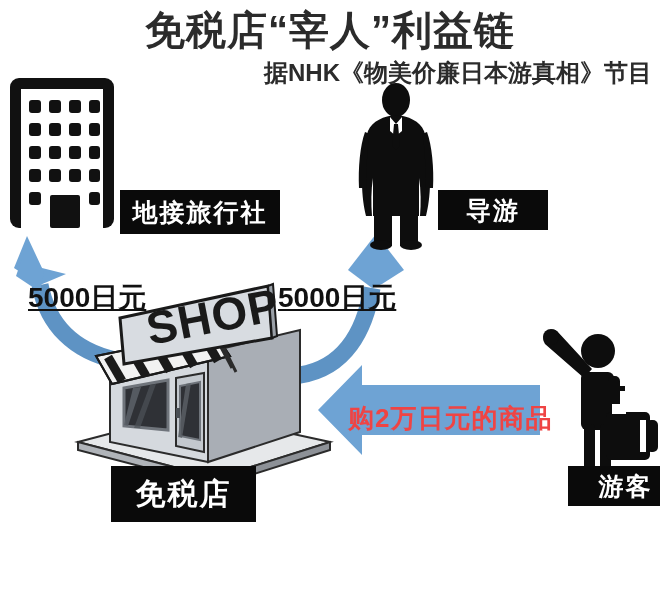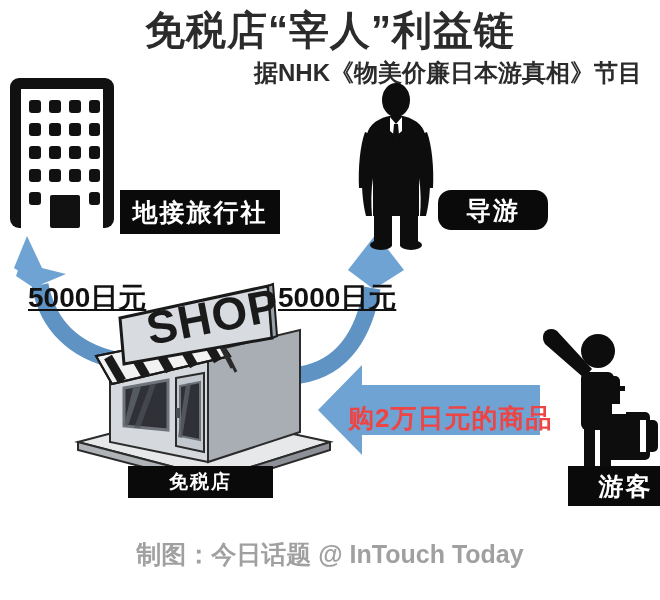--- a/index.html
+++ b/index.html
@@ -25,21 +25,21 @@
     text-align: center;
     font-size: 40px;
     font-weight: bold;
     color: #2b2b2b;
     letter-spacing: 1px;
     line-height: 52px;
     white-space: nowrap;
   }
   .subtitle {
     position: absolute;
-    right: 18px; top: 58px;
+    right: 8px; top: 58px;
     font-size: 24px;
     font-weight: bold;
     color: #2b2b2b;
     line-height: 30px;
     white-space: nowrap;
     text-align: center;
   }
 
   
   .chip {
@@ -47,22 +47,22 @@
     background: #0a0a0a;
     color: #ffffff;
     font-weight: bold;
     display: flex;
     align-items: center;
     justify-content: center;
     letter-spacing: 2px;
     white-space: nowrap;
   }
   .chip-agency { left: 120px;  top: 190px; width: 160px; height: 44px; font-size: 25px; }
-  .chip-guide  { left: 438px;  top: 190px; width: 110px; height: 40px; font-size: 25px; border-radius: 13px; }
-  .chip-shop   { left: 128px;  top: 466px; width: 145px; height: 32px; font-size: 19px; }
+  .chip-guide  { left: 438px;  top: 190px; width: 110px; height: 40px; font-size: 25px; }
+  .chip-shop   { left: 111px;  top: 466px; width: 145px; height: 56px; font-size: 30px; }
   .chip-tourist{ left: 540px;  top: 466px; width: 115px; height: 40px; font-size: 25px; margin-left: 28px; }
 
   
   .amount {
     position: absolute;
     font-size: 28px;
     font-weight: bold;
     color: #111111;
     white-space: nowrap;
     letter-spacing: 0px;
@@ -280,15 +280,14 @@
   <div class="purchase-label">购2万日元的商品</div>
 
   <div class="chip chip-agency">地接旅行社</div>
 
   <div class="chip chip-guide">导游</div>
 
   <div class="chip chip-shop">免税店</div>
 
   <div class="chip chip-tourist">游客</div>
 
-  <div class="footer">制图：今日话题 @ InTouch Today</div>
 
 </div>
 
 </body></html>

